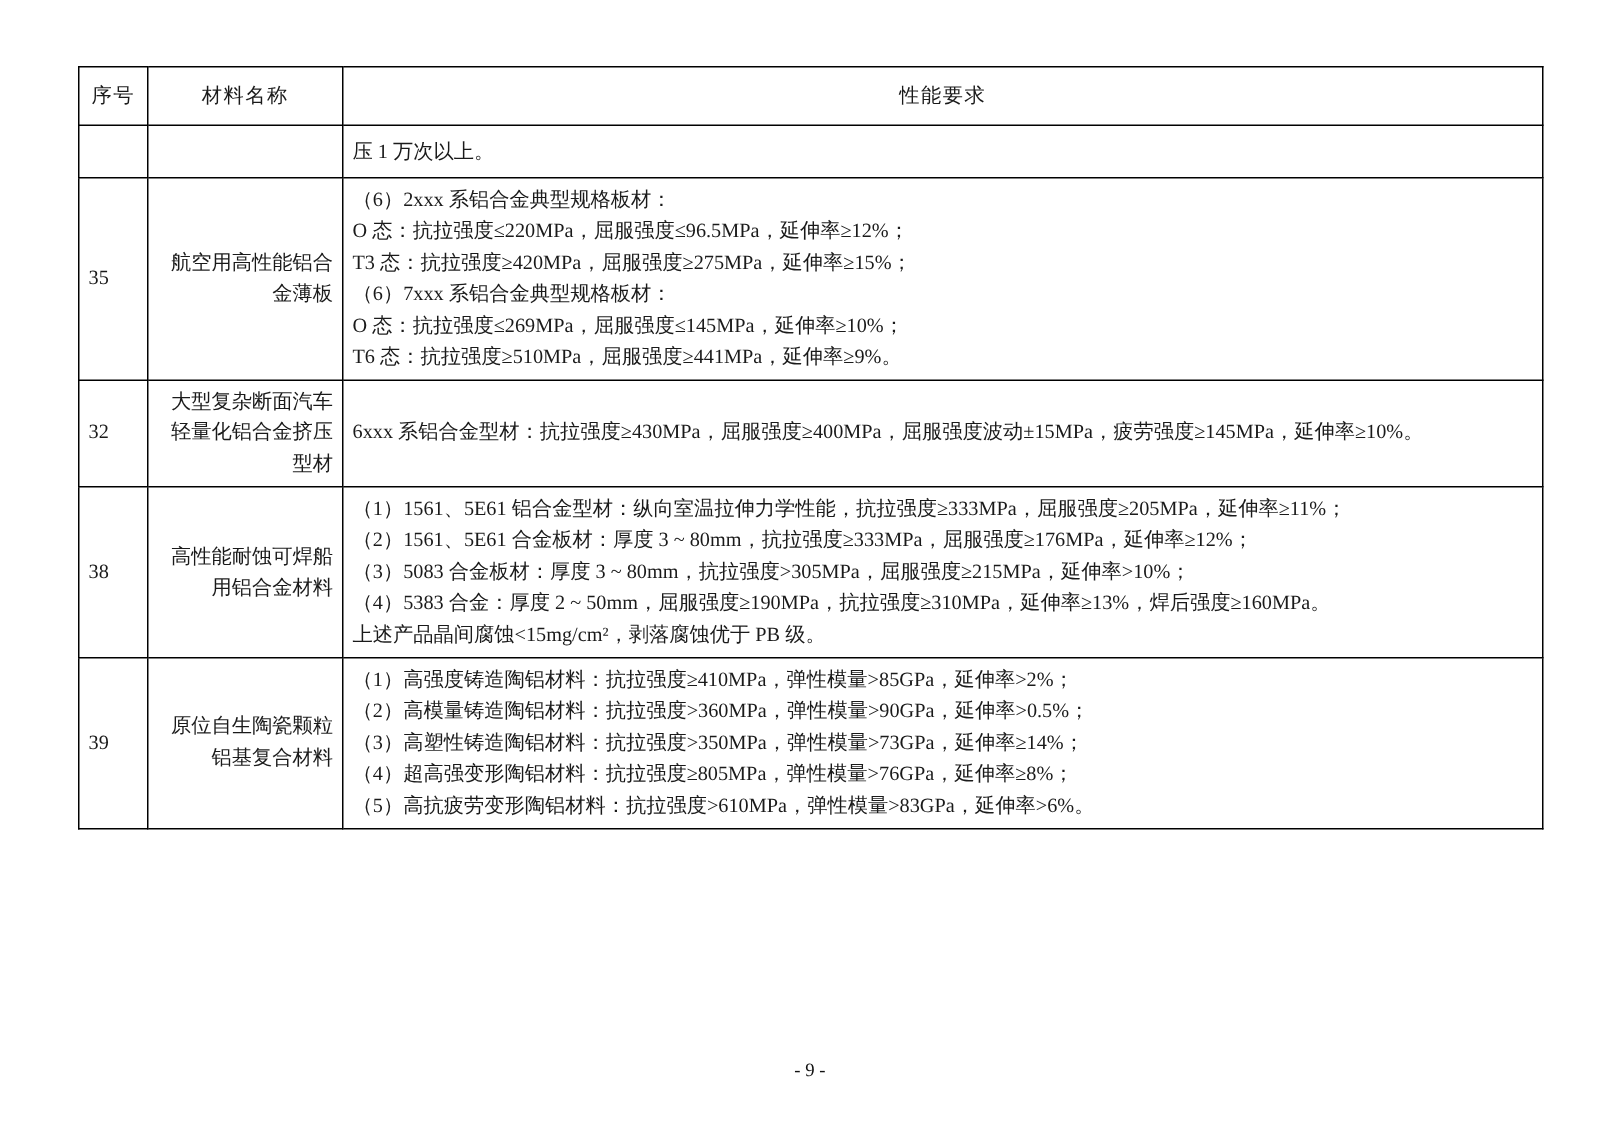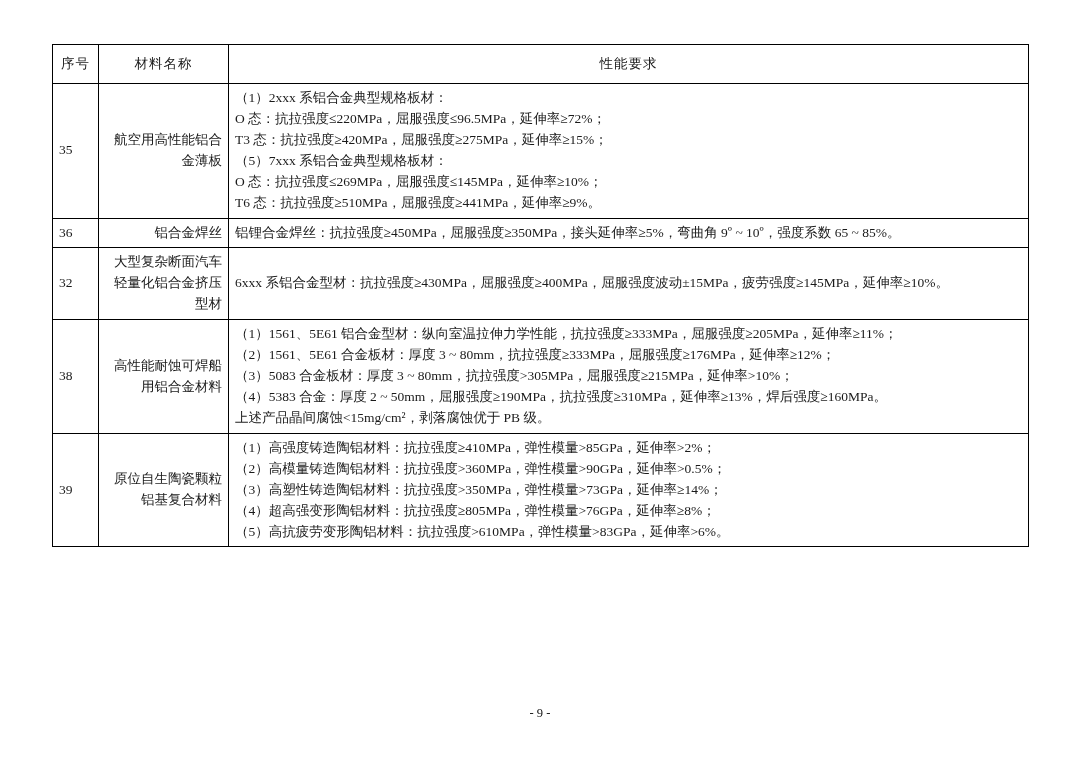--- a/index.html
+++ b/index.html
@@ -98,41 +98,41 @@
       </colgroup>
       <thead>
         <tr>
           <th>序号</th>
           <th>材料名称</th>
           <th>性能要求</th>
         </tr>
       </thead>
       <tbody>
 
+        <tr class="row-cont">
+          <td class="no"></td>
+          <td class="name"></td>
+          <td class="req">
+            <p>压 1 万次以上。</p>
+          </td>
+        </tr>
 
         <tr>
           <td class="no">35</td>
           <td class="name">航空用高性能铝合金薄板</td>
           <td class="req">
-            <p>（1）2xxx 系铝合金典型规格板材：</p>
-            <p>O 态：抗拉强度≤220MPa，屈服强度≤96.5MPa，延伸率≥72%；</p>
+            <p>（6）2xxx 系铝合金典型规格板材：</p>
+            <p>O 态：抗拉强度≤220MPa，屈服强度≤96.5MPa，延伸率≥12%；</p>
             <p>T3 态：抗拉强度≥420MPa，屈服强度≥275MPa，延伸率≥15%；</p>
-            <p>（5）7xxx 系铝合金典型规格板材：</p>
+            <p>（6）7xxx 系铝合金典型规格板材：</p>
             <p>O 态：抗拉强度≤269MPa，屈服强度≤145MPa，延伸率≥10%；</p>
             <p>T6 态：抗拉强度≥510MPa，屈服强度≥441MPa，延伸率≥9%。</p>
           </td>
         </tr>
 
-        <tr>
-          <td class="no">36</td>
-          <td class="name">铝合金焊丝</td>
-          <td class="req">
-            <p>铝锂合金焊丝：抗拉强度≥450MPa，屈服强度≥350MPa，接头延伸率≥5%，弯曲角 9º ~ 10º，强度系数 65 ~ 85%。</p>
-          </td>
-        </tr>
 
         <tr>
           <td class="no">32</td>
           <td class="name">大型复杂断面汽车轻量化铝合金挤压型材</td>
           <td class="req">
             <p>6xxx 系铝合金型材：抗拉强度≥430MPa，屈服强度≥400MPa，屈服强度波动±15MPa，疲劳强度≥145MPa，延伸率≥10%。</p>
           </td>
         </tr>
 
         <tr>

